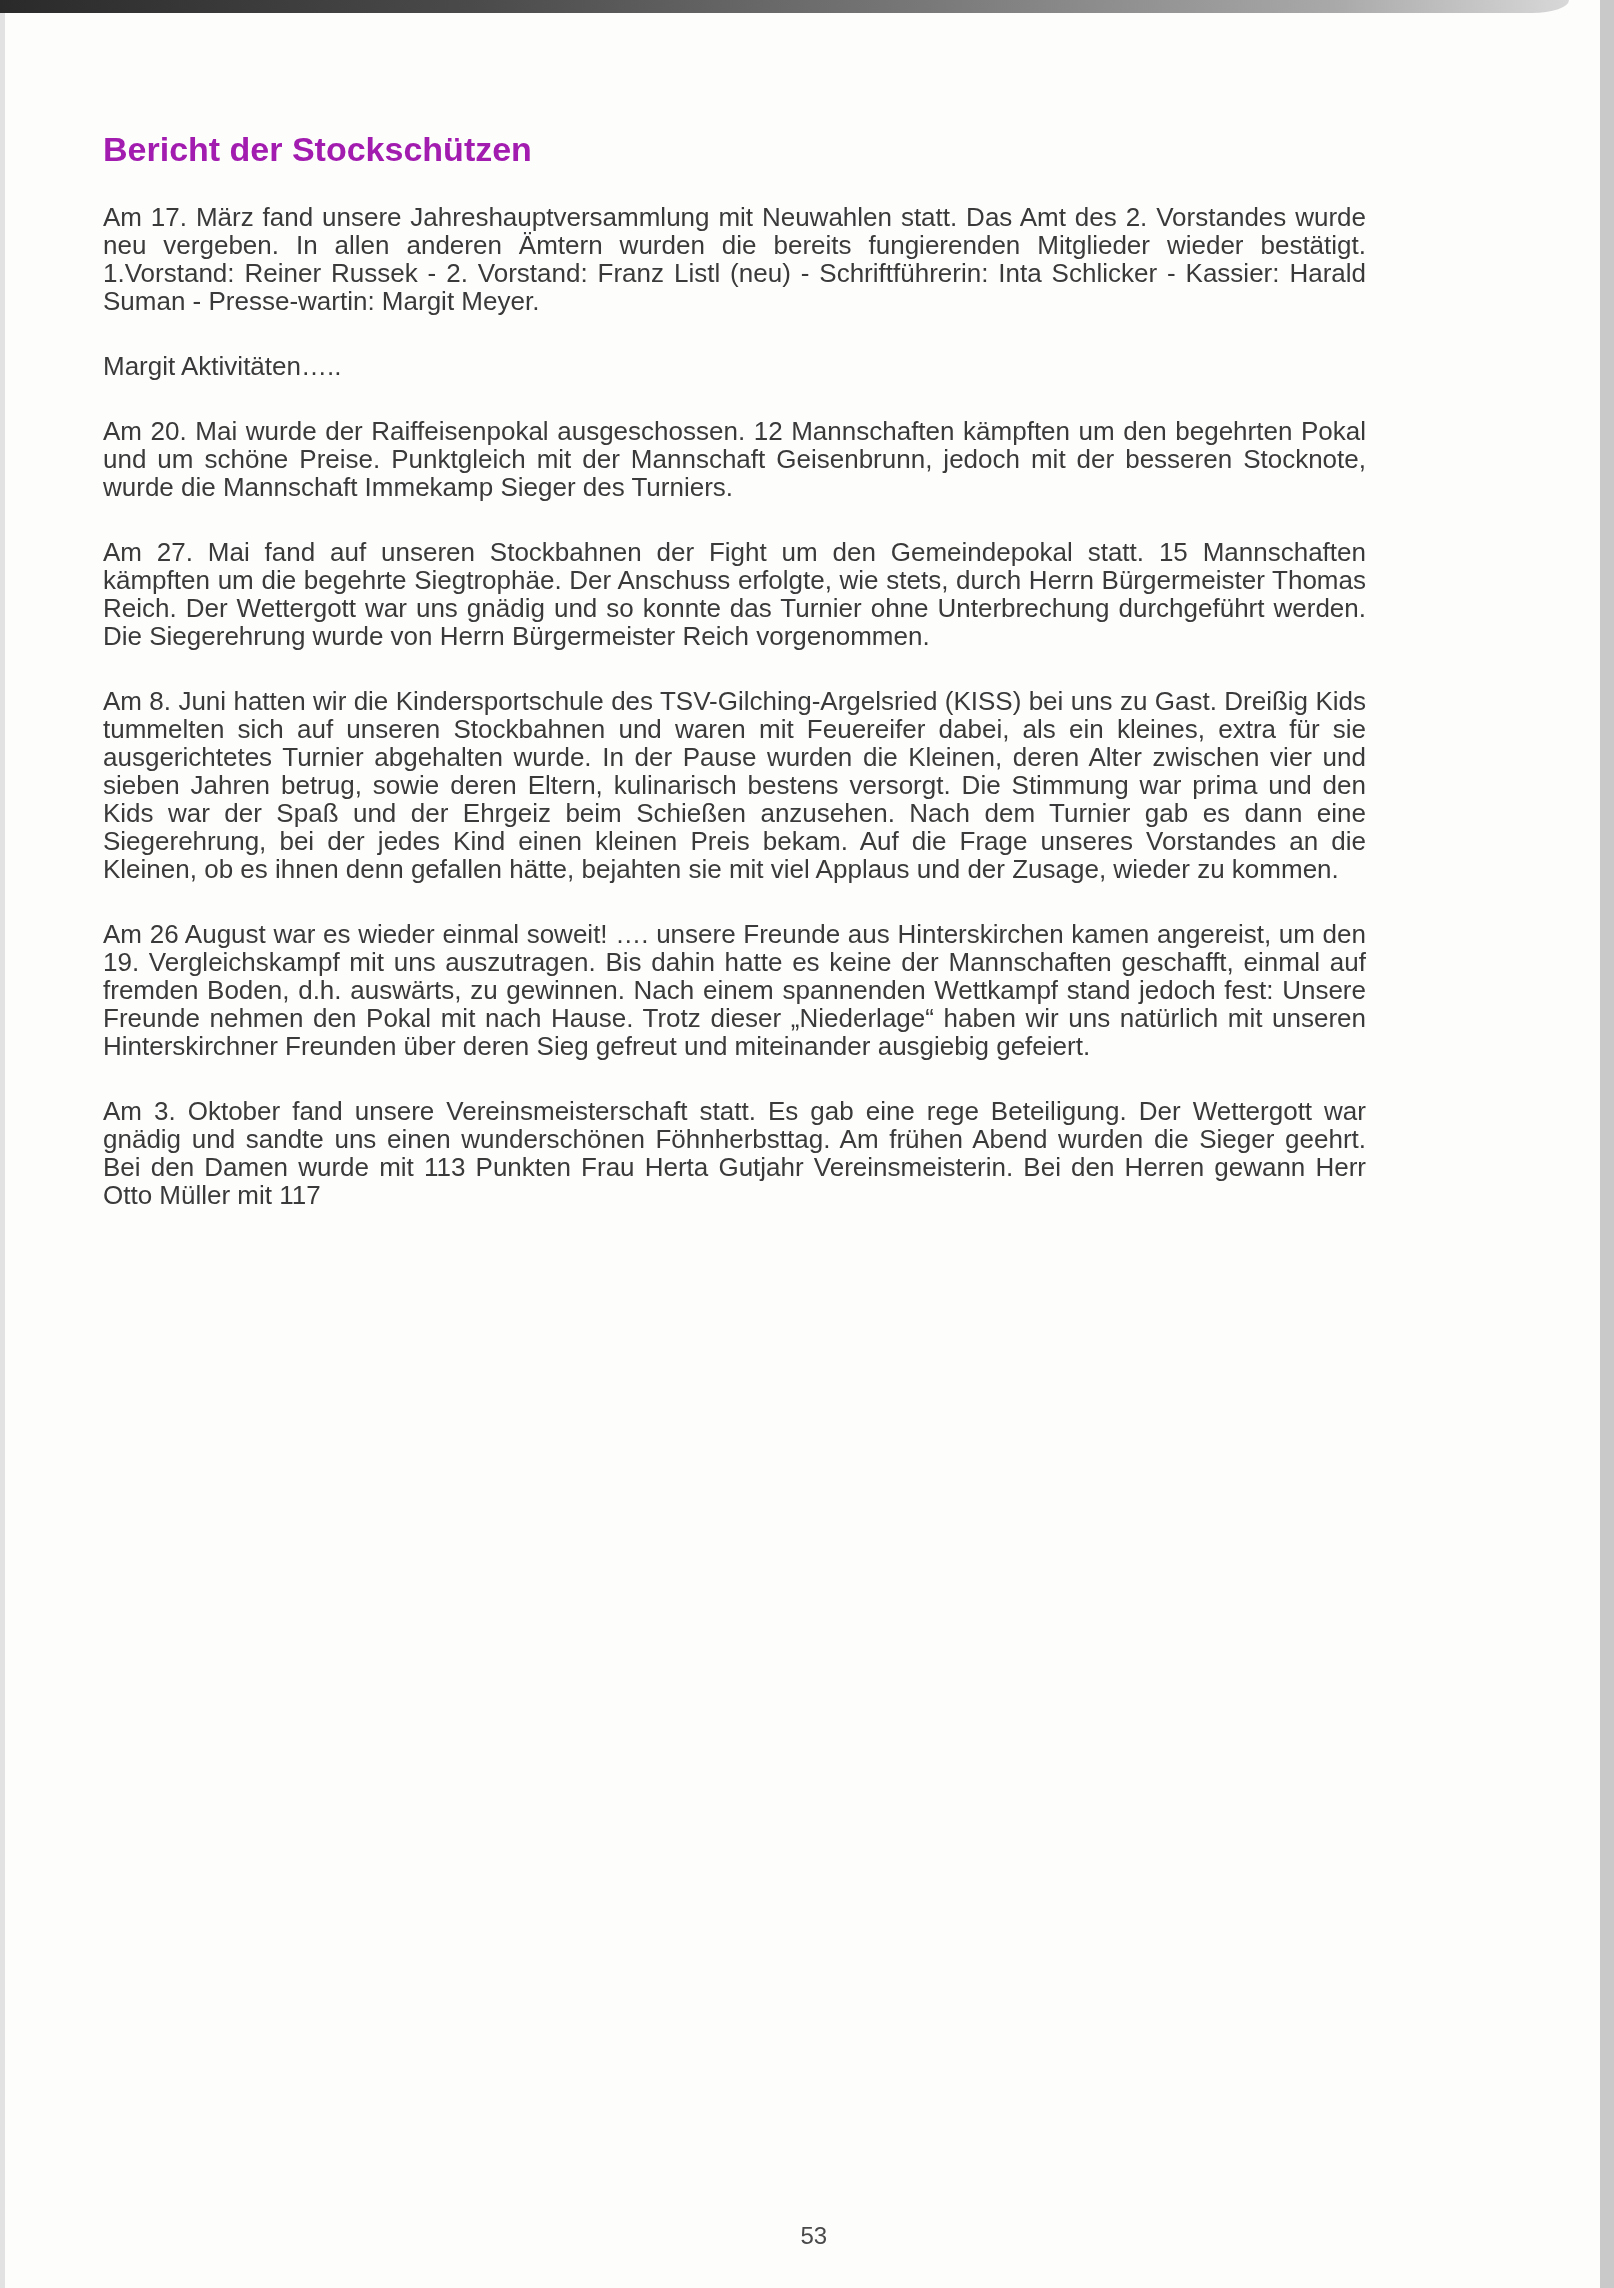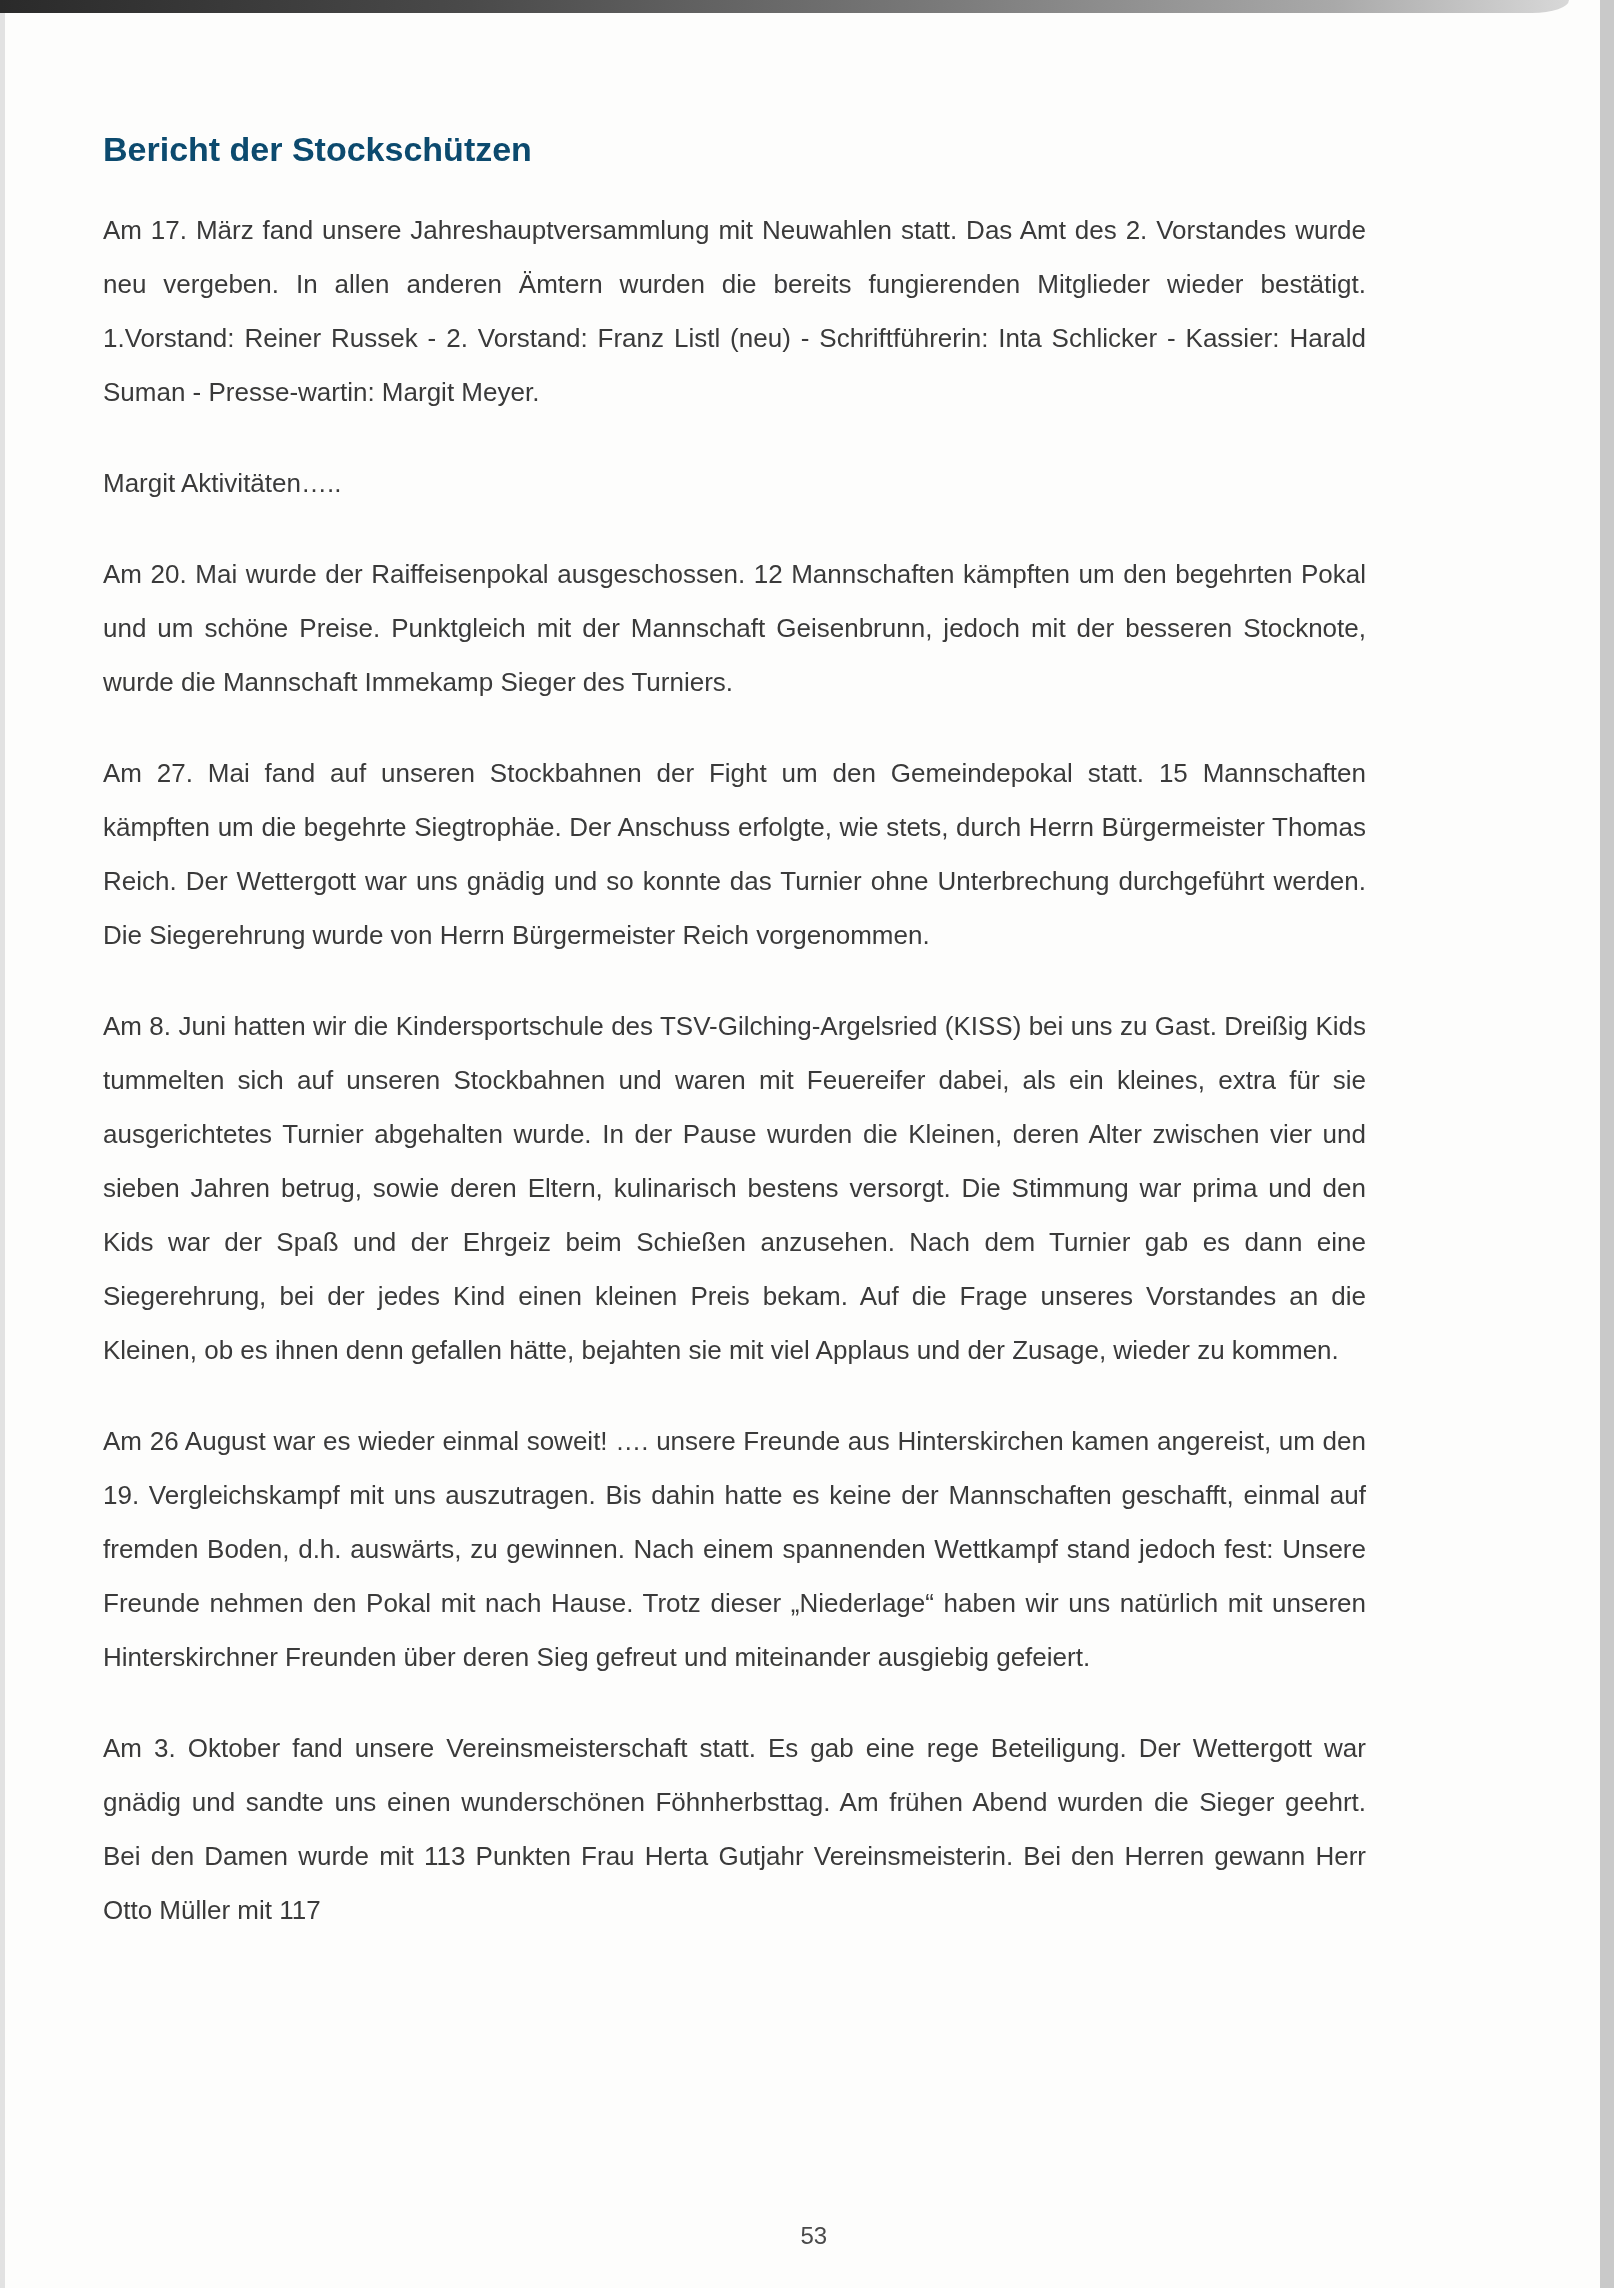--- a/index.html
+++ b/index.html
@@ -41,26 +41,26 @@
     position: absolute;
     left: 103px;
     top: 129px;
     width: 1263px;
   }
   .heading {
     font-size: 34px;
     font-weight: bold;
     line-height: 41px;
     margin: 0 0 33px 0;
-    color: #0c4a6e;
+    color: #a21caf;
     letter-spacing: 0px;
   }
   .para {
     font-size: 26px;
-    line-height: 54px;
+    line-height: 28px;
     margin: 0 0 37px 0;
     text-align: justify;
     text-align-last: left;
   }
   .para .line-break { display: block; }
   .page-number {
     position: absolute;
     left: 0;
     width: 1614px;
     top: 2222px;

